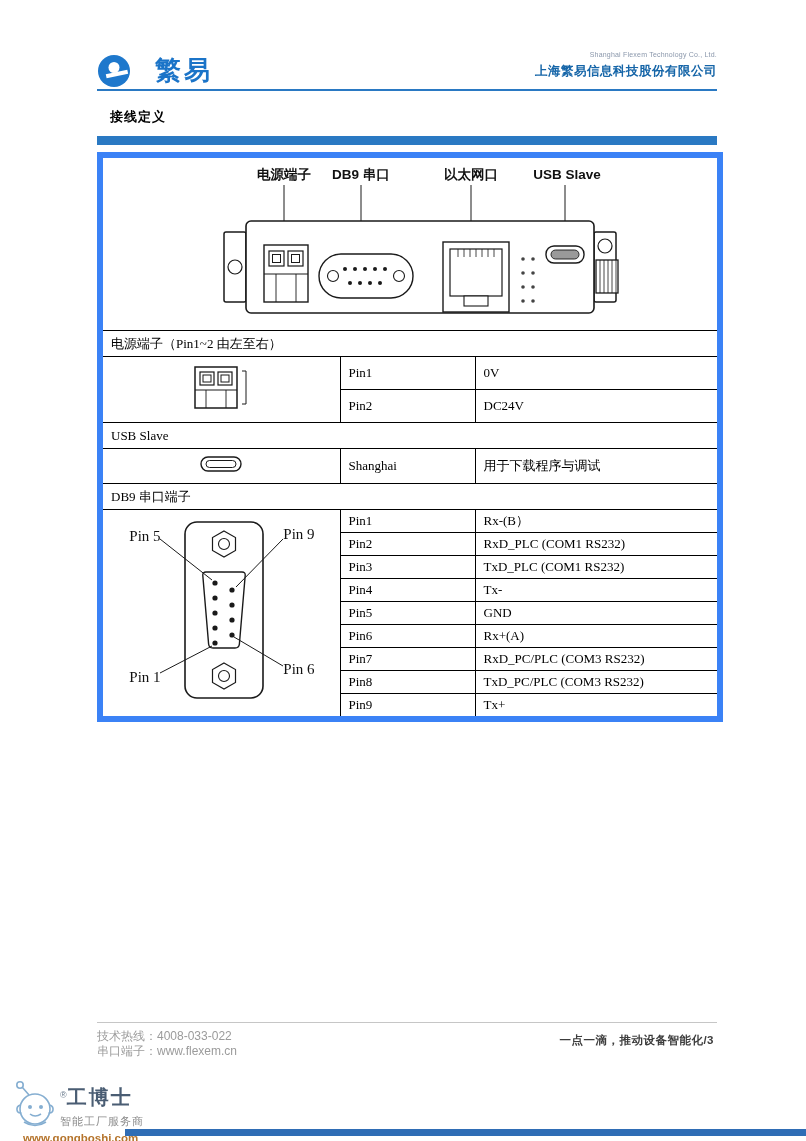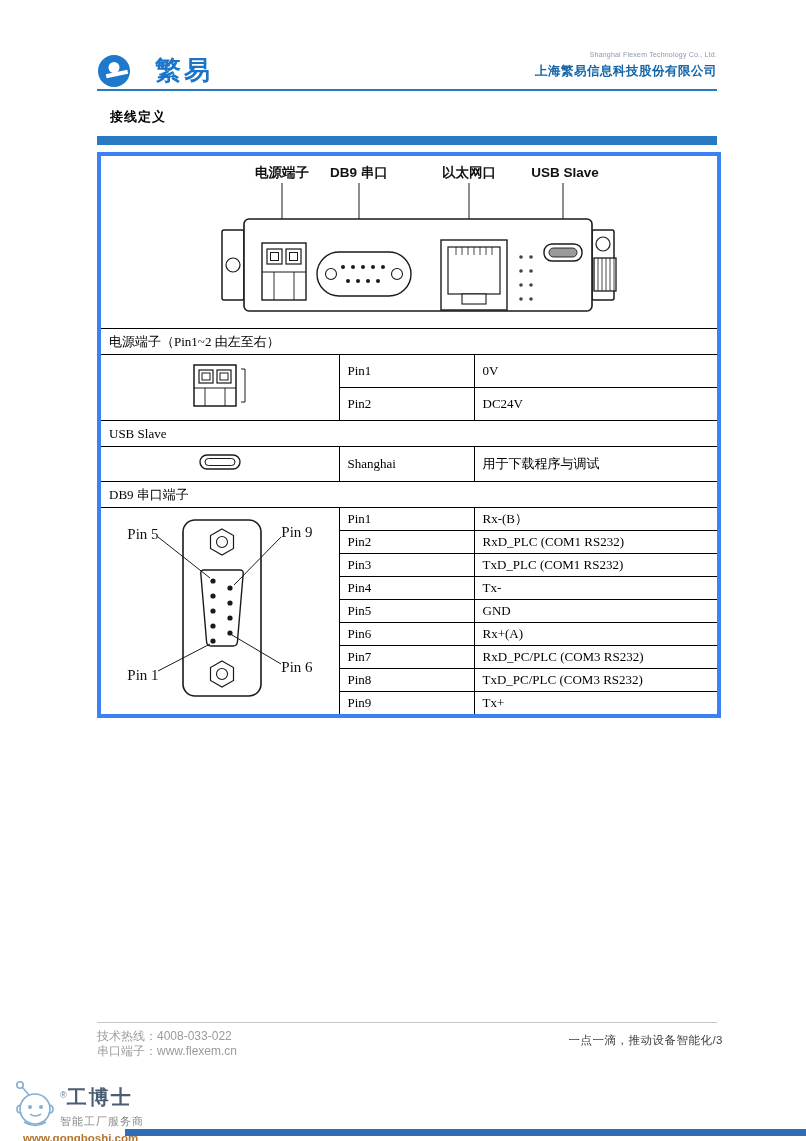--- a/index.html
+++ b/index.html
@@ -12,37 +12,37 @@
   .logo-text{font-size:26px;font-weight:bold;color:#1b74c8;letter-spacing:3px;}
   .company{text-align:right;margin-top:1px;}
   .company-en{font-size:7px;color:#8a97ab;letter-spacing:.2px;}
   .company-cn{font-size:12.5px;font-weight:bold;color:var(--company-blue,#1565a8);margin-top:5px;letter-spacing:.5px;}
   .header-rule{position:absolute;left:97px;top:89px;width:620px;height:2px;background:var(--accent-blue,#2a79c3);}
 
   .section-title{position:absolute;left:110px;top:108px;font-size:13px;font-weight:bold;color:#000;letter-spacing:1px;}
   .section-bar{position:absolute;left:97px;top:136px;width:620px;height:9px;background:var(--accent-blue,#2a79c3);}
 
   
-  .wiring-table{position:absolute;left:97px;top:152px;width:620px;border-collapse:collapse;table-layout:fixed;border:4px solid #3b82f6;padding-left:44px;}
+  .wiring-table{position:absolute;left:97px;top:152px;width:620px;border-collapse:collapse;table-layout:fixed;border:6px solid #3b82f6;padding-left:44px;}
   .wiring-table td{border:1px solid #000;font-family:"Liberation Serif",serif;font-size:13px;color:#000;padding:1px 8px;vertical-align:middle;}
   td.diagram-cell{padding:0;height:168px;}
   td.sec-hdr{height:23px;font-family:Liberation Serif, serif;}
   tr.power-row td{height:30px;}
   td.icon-cell{text-align:center;padding:0;}
   tr.usb-row td{height:32px;}
   tr.db9-row td{height:20px;}
   td.db9-figure{padding:0;vertical-align:top;text-align:center;}
 
   .dlabel{font-family:"Liberation Sans",sans-serif;font-size:13.5px;font-weight:600;fill:#111;}
   .pinlabel{font-family:"Liberation Serif",serif;font-size:15px;fill:#111;}
 
   
   .footer-rule{position:absolute;left:97px;top:1022px;width:620px;height:1px;background:#c6c6c6;}
   .footer-left{position:absolute;left:97px;top:1029px;font-size:12px;color:#9b9b9b;line-height:15px;}
-  .footer-right{position:absolute;right:83px;top:1033px;font-size:11.5px;color:#3c3c3c;font-weight:normal;letter-spacing:.5px;}
+  .footer-right{position:absolute;right:92px;top:1033px;font-size:11.5px;color:#3c3c3c;font-weight:bold;letter-spacing:.5px;}
 
   
   .watermark{position:absolute;left:8px;top:1058px;width:140px;height:76px;margin-top:20px;}
   .wm-robot{position:absolute;left:0;top:0;}
   .wm-text{position:absolute;left:52px;top:6px;white-space:nowrap;}
   .wm-reg{font-size:9px;color:#6b7c8e;vertical-align:super;}
   .wm-brand{font-size:20px;font-weight:bold;color:#4a5d73;letter-spacing:2px;}
   .wm-sub{font-size:11px;color:#8c8c8c;margin-top:3px;letter-spacing:1px;}
   .wm-url{position:absolute;left:15px;top:54px;font-size:11.5px;color:var(--watermark-orange,#b5742c);font-weight:bold;}
 

